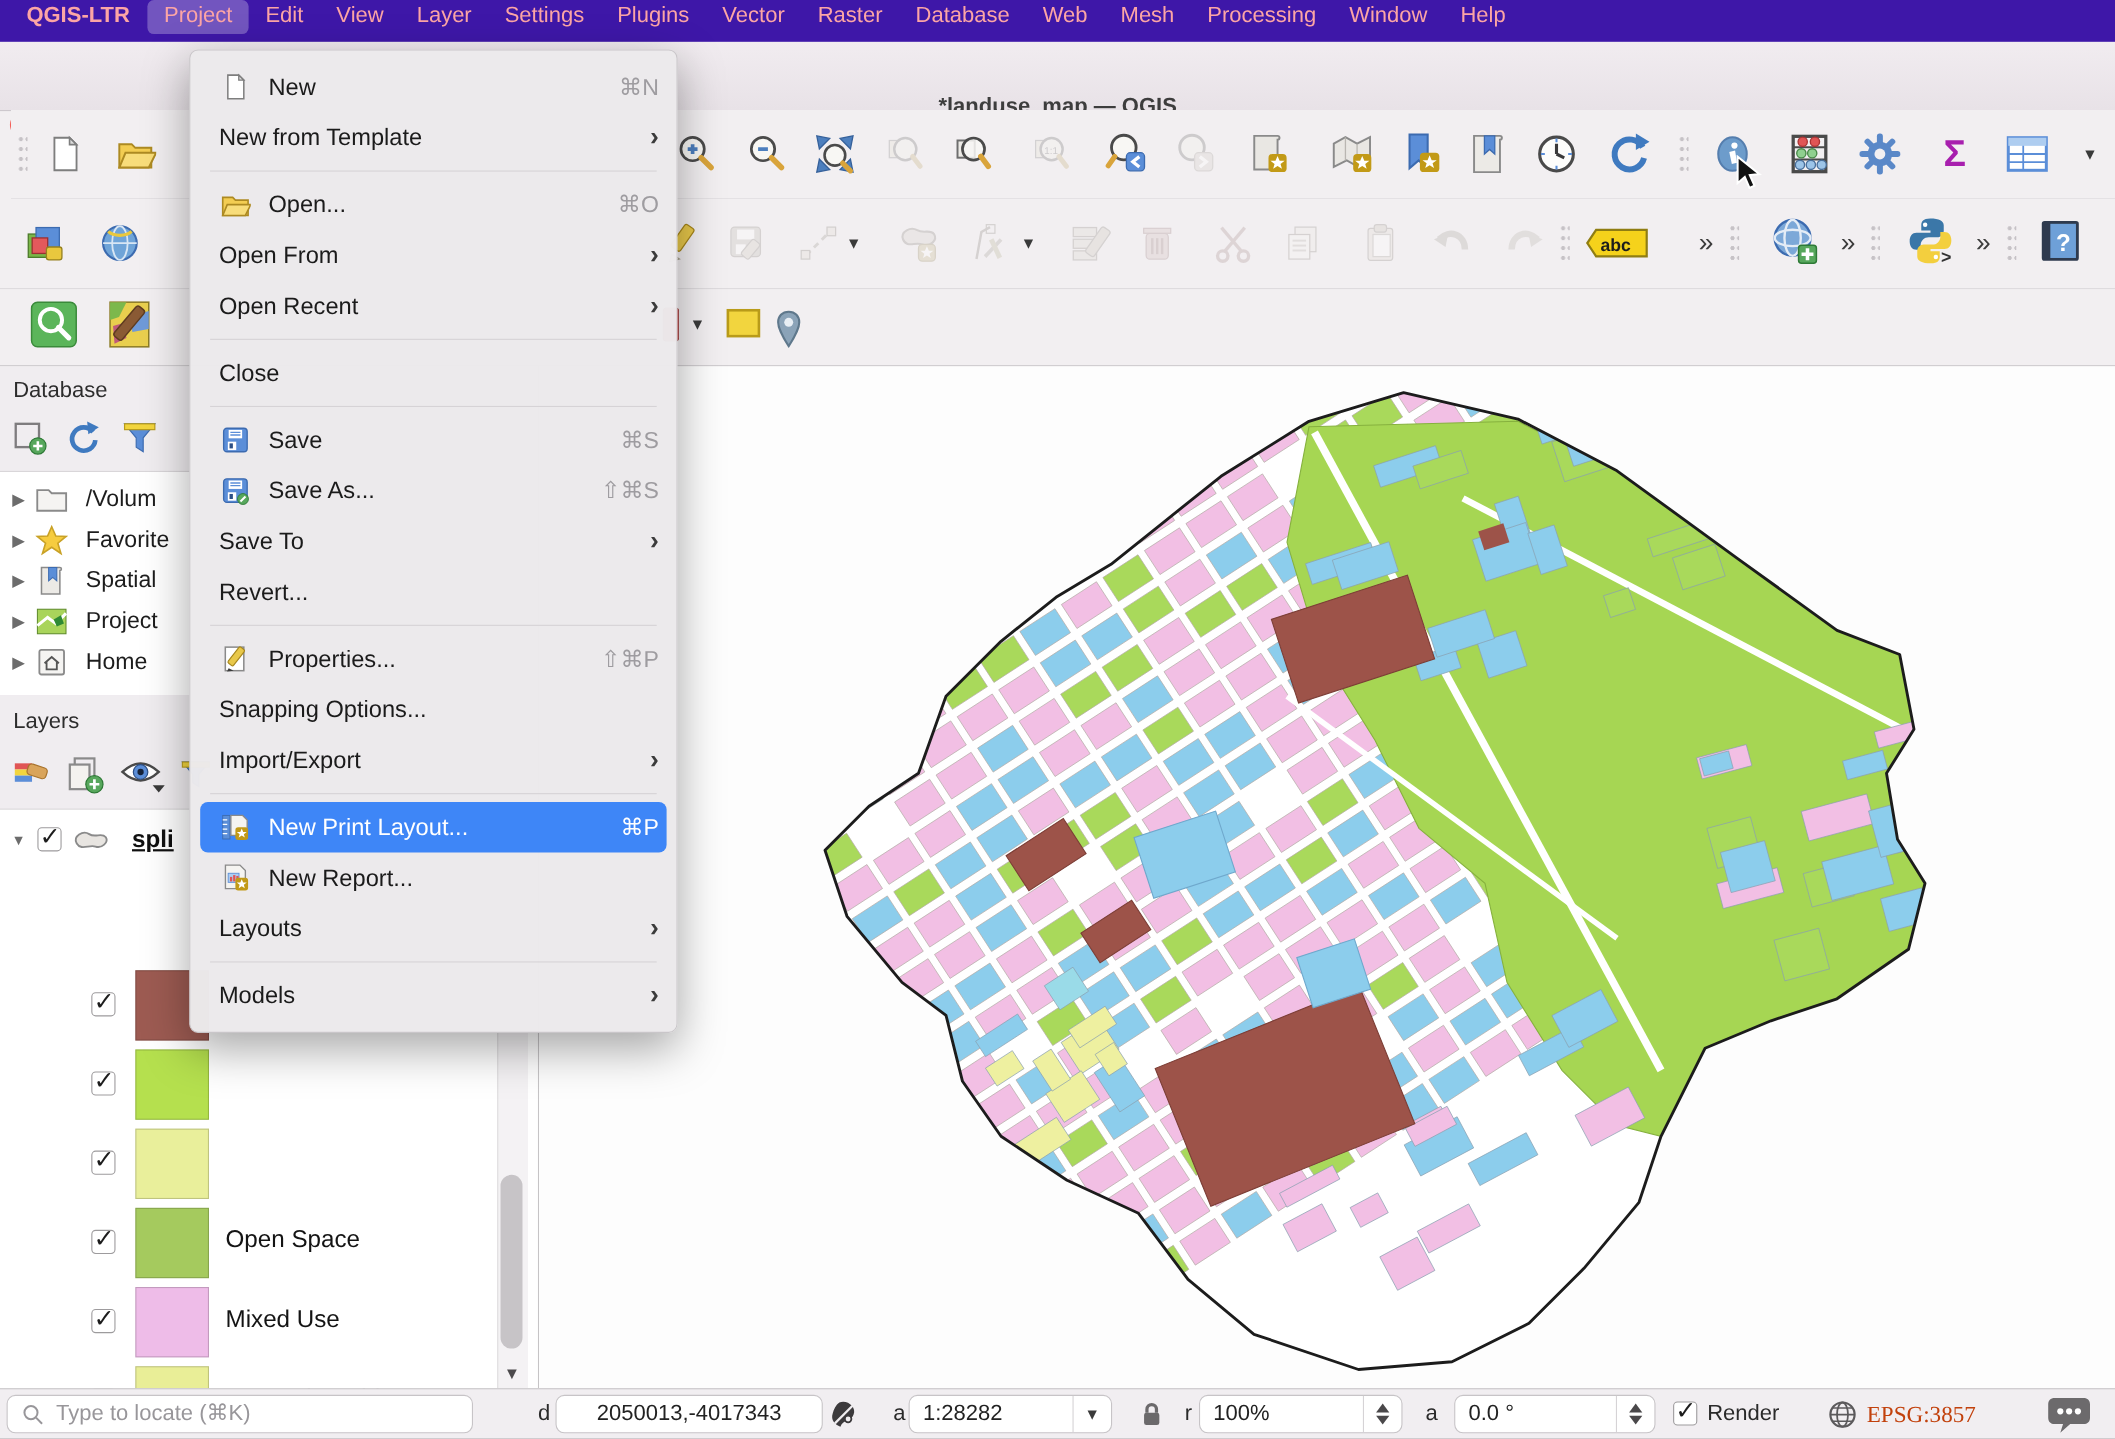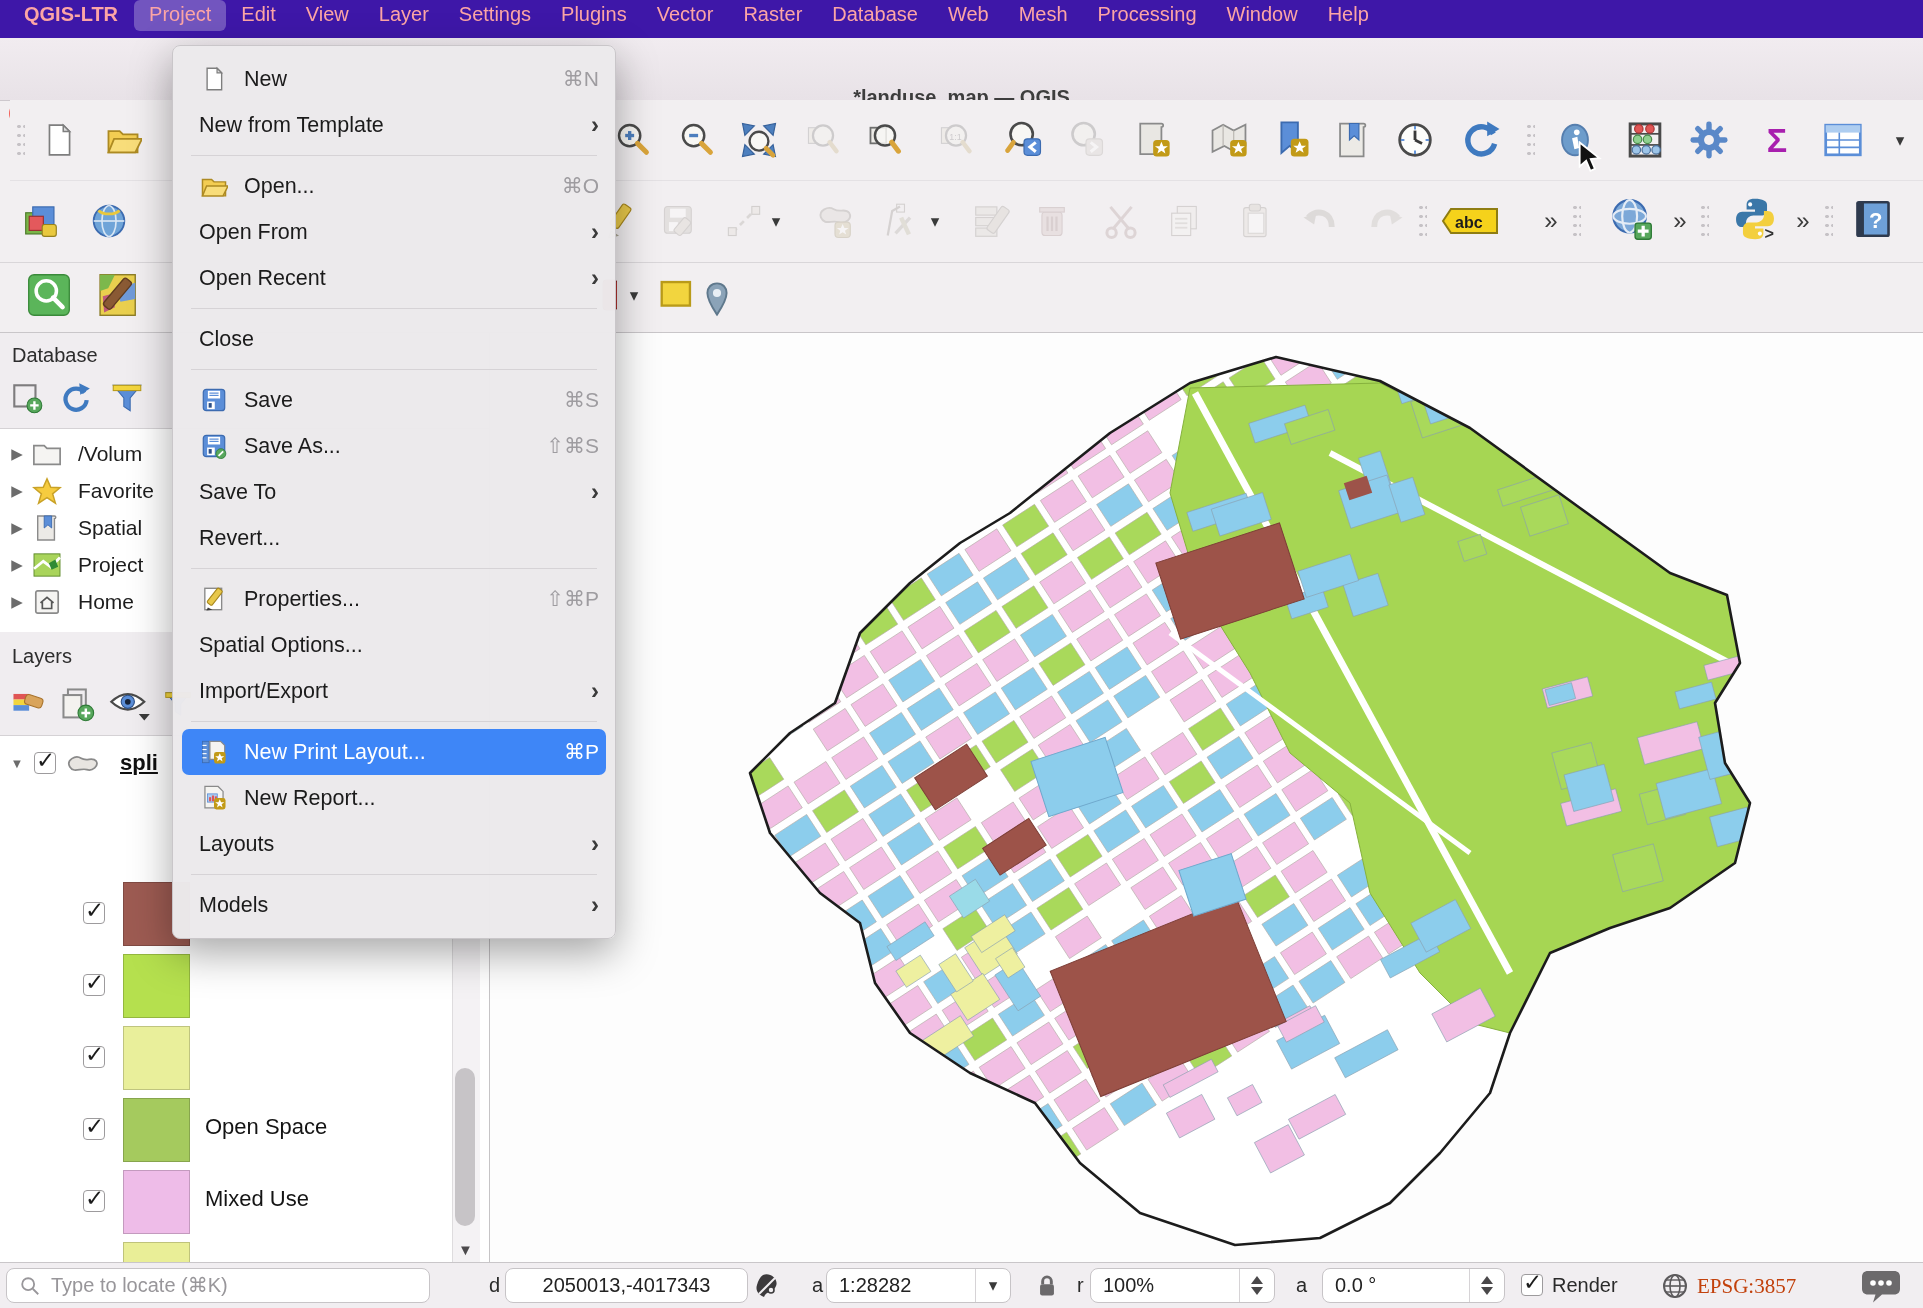--- a/index.html
+++ b/index.html
@@ -2195,21 +2195,21 @@
           <svg width="26" height="26" viewBox="0 0 34 34">
             <rect x="5" y="3" width="22" height="28" fill="#fff" stroke="#8a8a8a" stroke-width="1.8"></rect>
             <rect x="14" y="2" width="8" height="24" rx="2" transform="rotate(38 18 14)" fill="#e8c84a" stroke="#a8871c" stroke-width="1.4"></rect>
             <polygon points="9,28 15,31 7,32" fill="#3c3c3c"></polygon>
           </svg>
         </span>
       <span>Properties...</span>
         <span class="sc">⇧⌘P</span>
     </div>
     <div class="pmi">
-      <span>Spatial Options...</span>
+      <span>Snapping Options...</span>
     </div>
     <div class="pmi">
       <span>Import/Export</span>
         <span class="arr">›</span>
     </div>
     <div class="psep"></div>
     <div class="pmi hl">
       <span class="ic">
           <svg width="28" height="28" viewBox="0 0 34 34">
             <rect x="3" y="4" width="8" height="26" fill="#5b8ed8" stroke="#3c6bb0"></rect>

